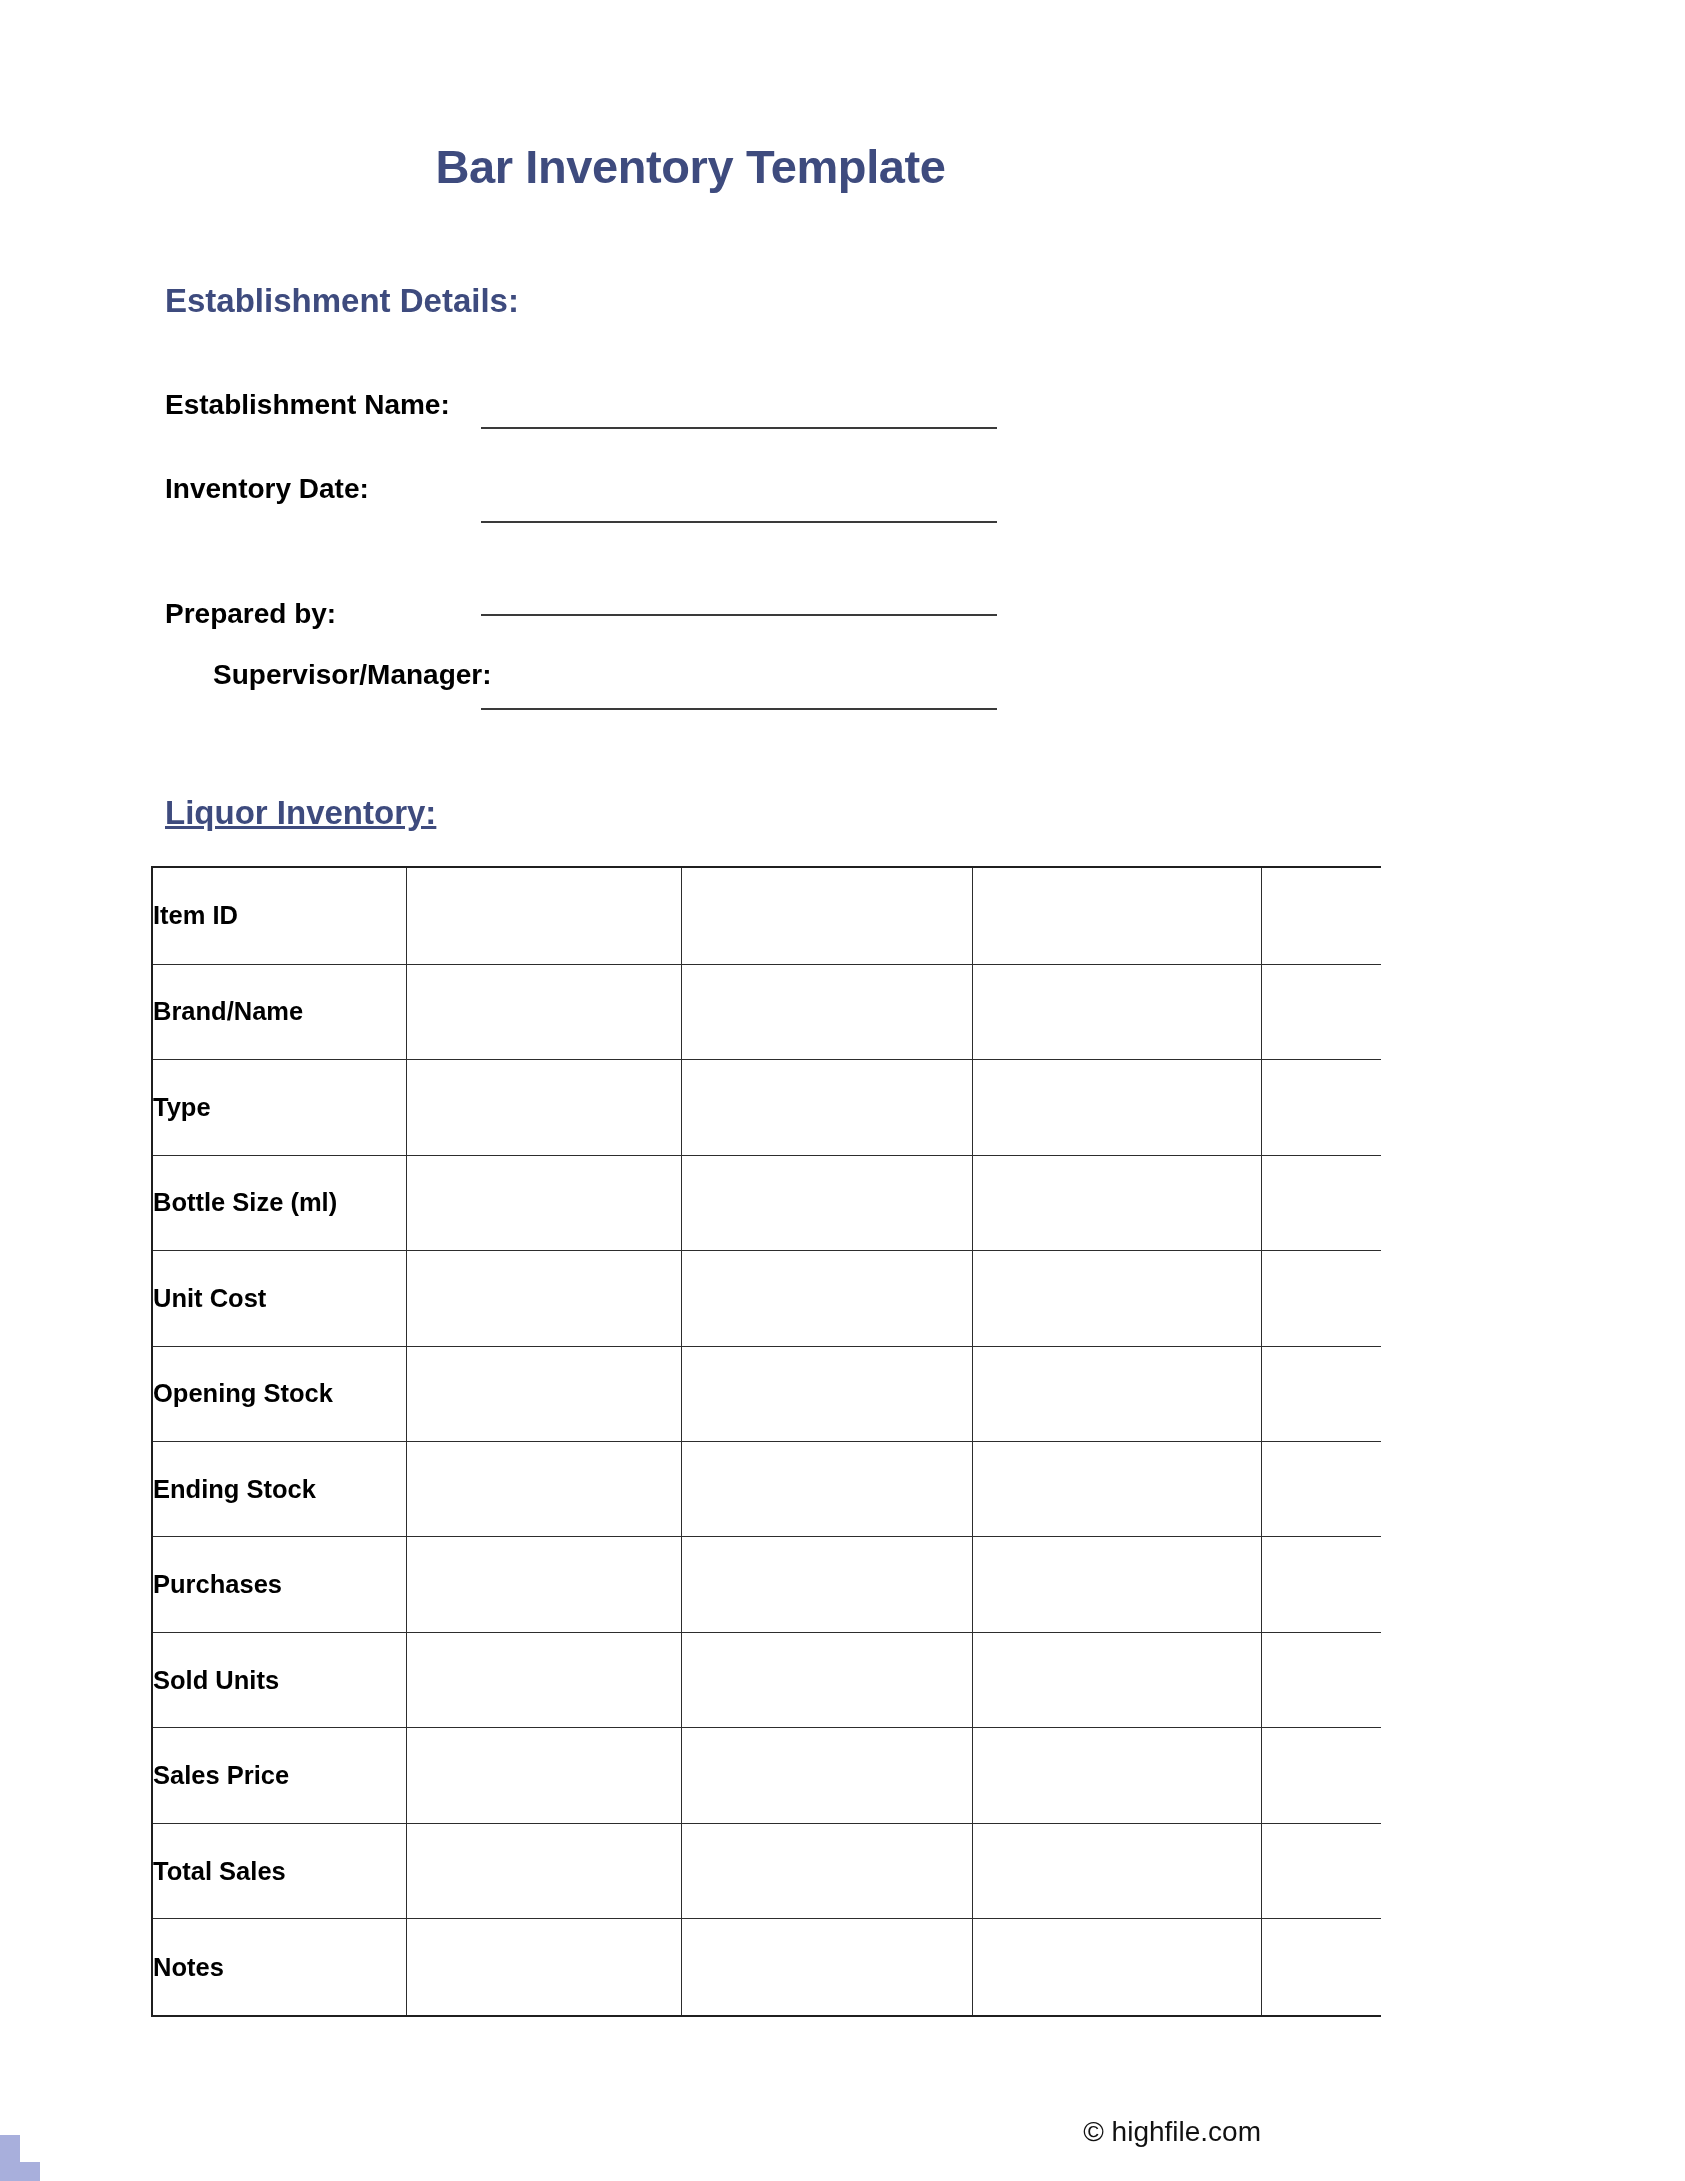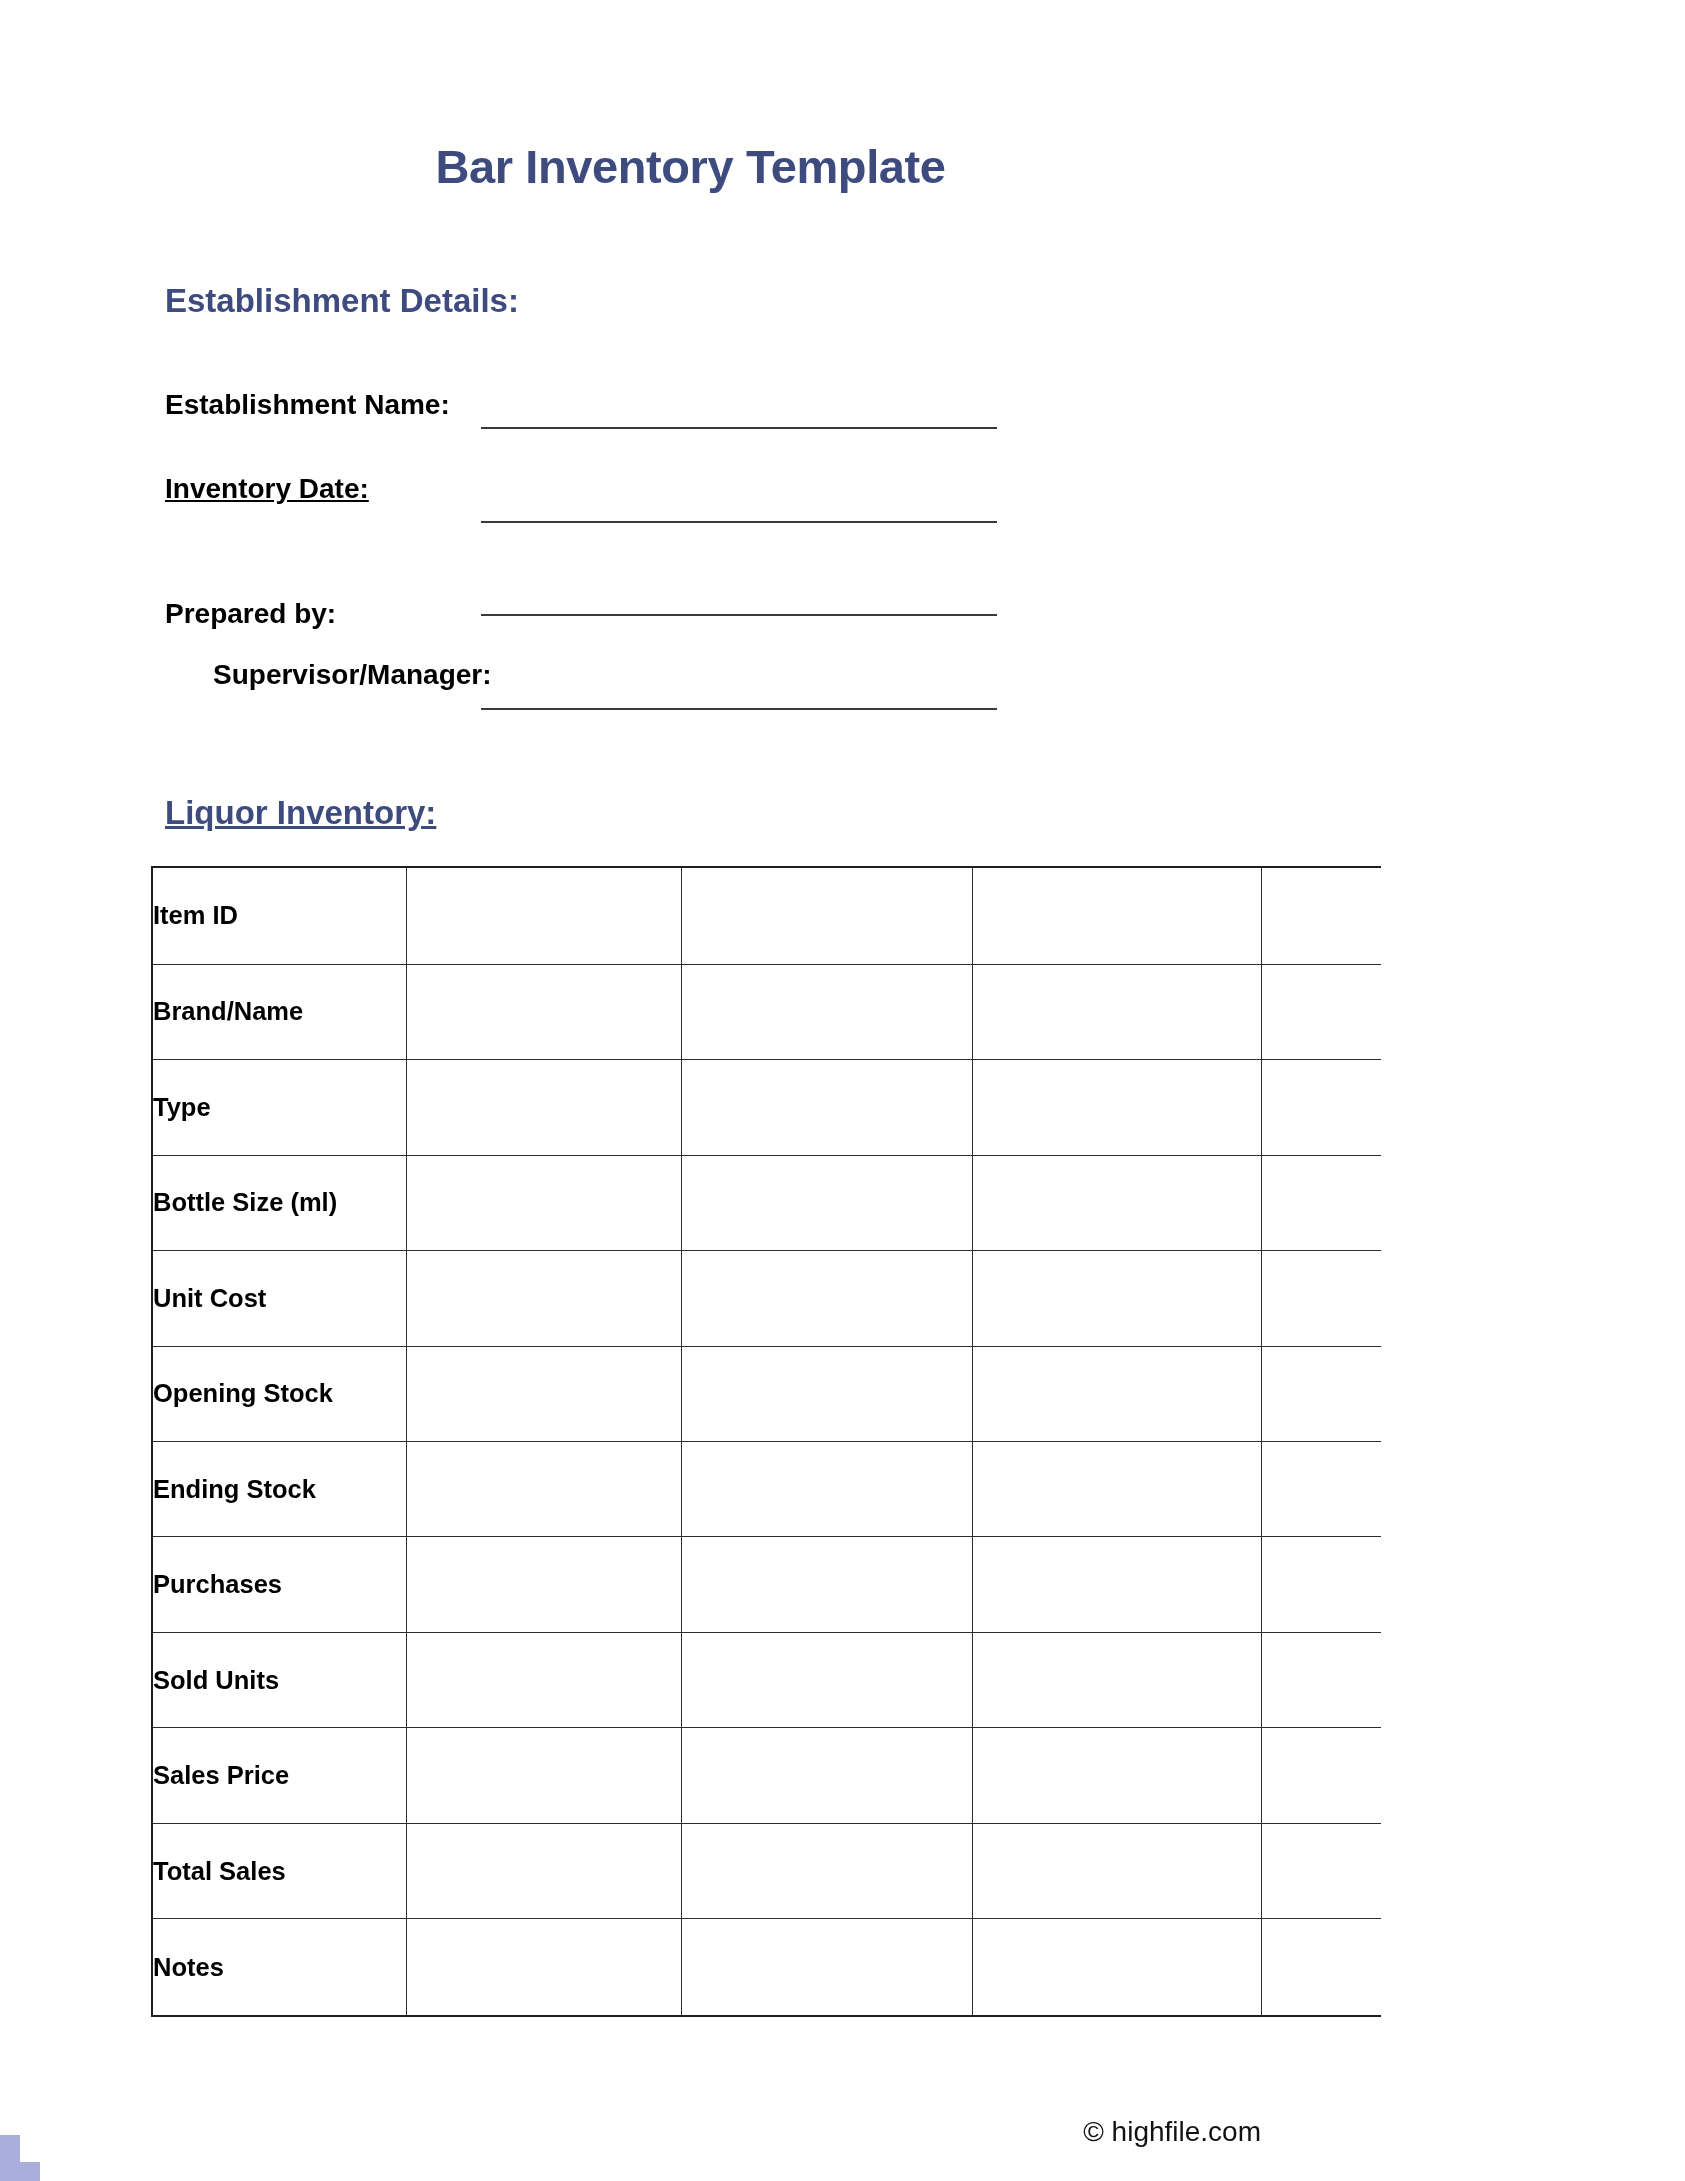--- a/index.html
+++ b/index.html
@@ -47,21 +47,21 @@
   
   .flabel {
     position: absolute;
     left: 165px;
     font-size: 28px;
     font-weight: 700;
     color: #000000;
     line-height: 35px;
   }
   .fl-0 { top: 379px; margin-top: 8px; }
-  .fl-1 { top: 471px; text-decoration: underline; }
+  .fl-1 { top: 471px; }
   .fl-2 { top: 596px; }
   .fl-3 { top: 657px; margin-left: 48px; }
 
   .fline {
     position: absolute;
     left: 481px;
     width: 516px;
     height: 1.8px;
     background: var(--line, #3a3a3a);
   }

